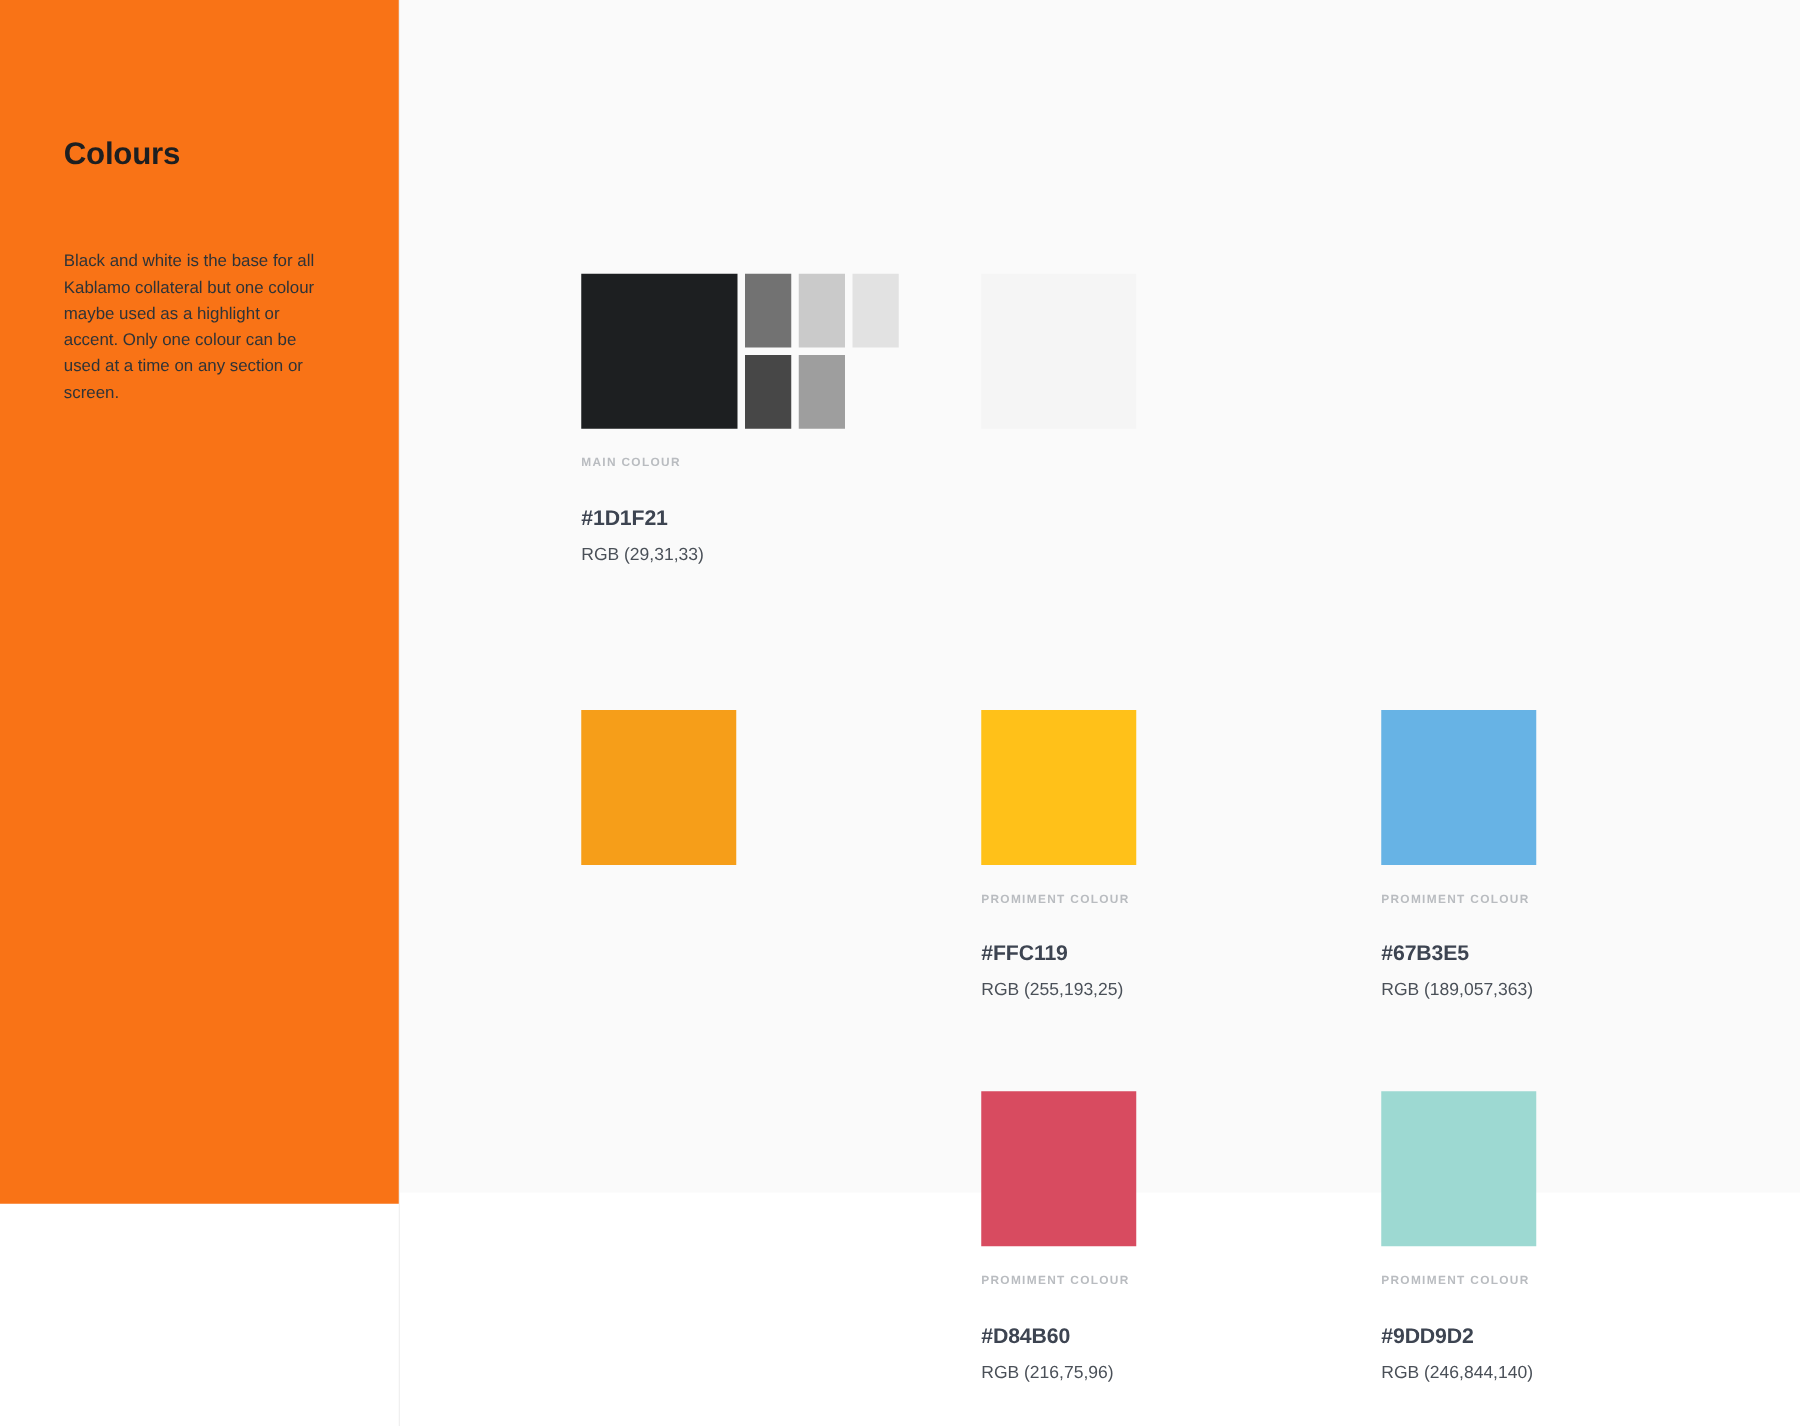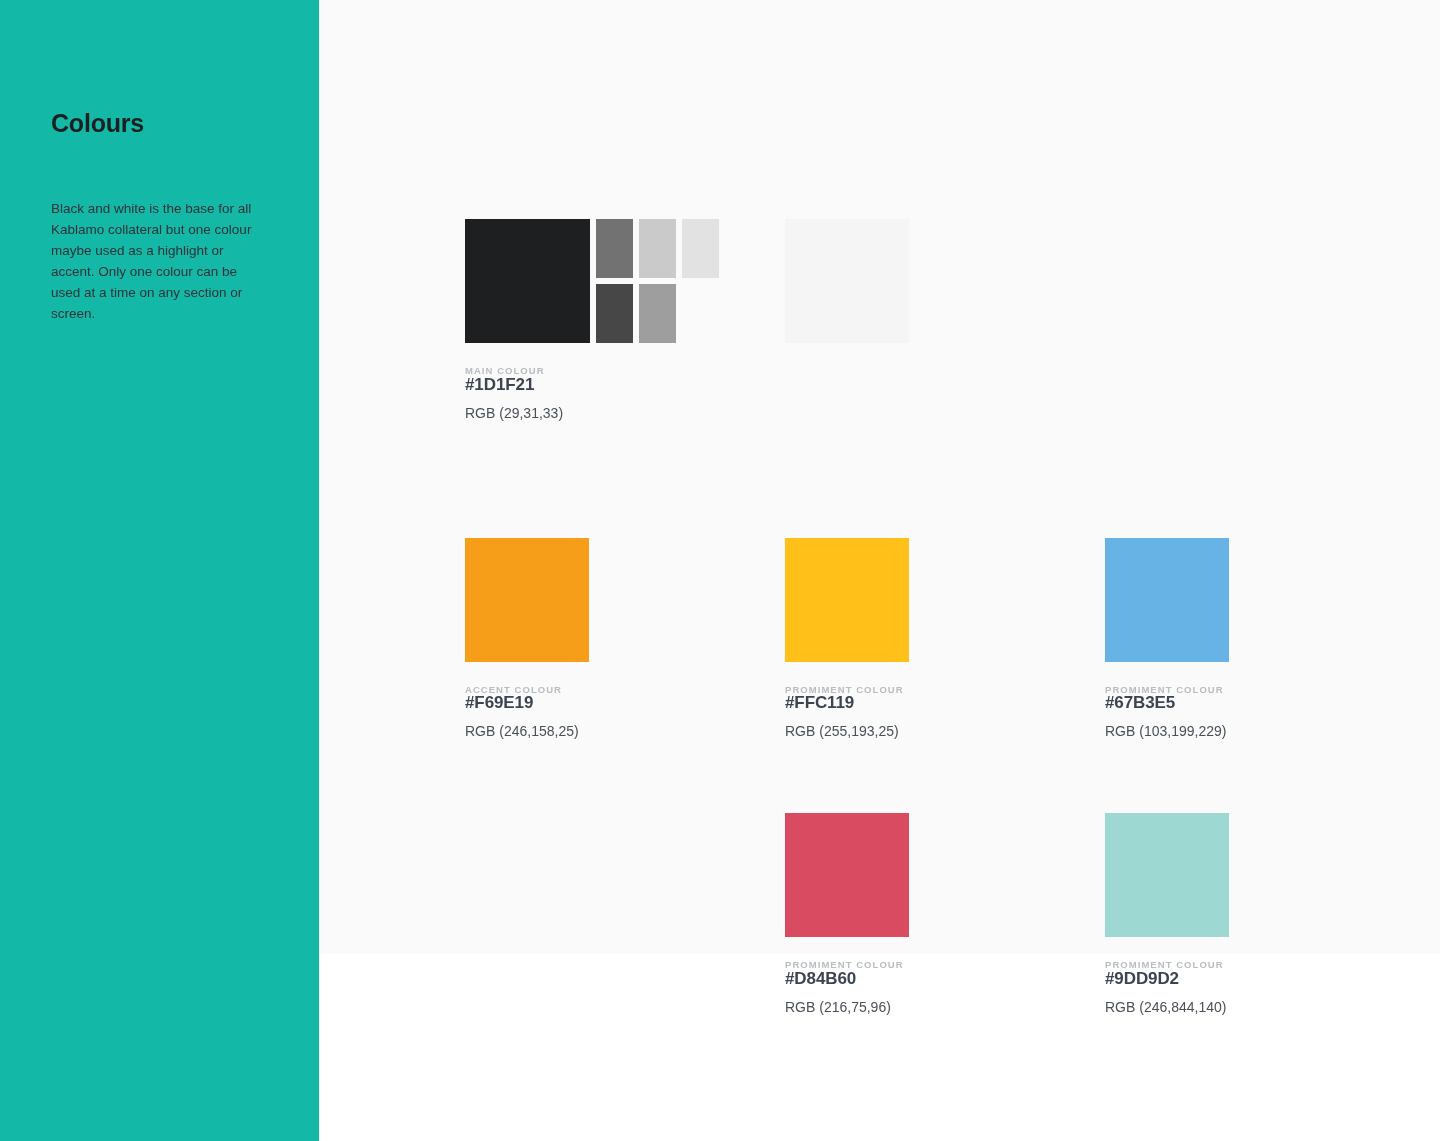--- a/index.html
+++ b/index.html
@@ -16,22 +16,22 @@
     position: relative;
     width: 1440px;
     height: 1141px;
     display: flex;
     background: #ffffff;
   }
 
   
   .sidebar {
     width: 320px;
-    height: 1141px;
-    background: #14b8a6;
+    height: 963px;
+    background: #f97316;
     flex: 0 0 320px;
     position: relative;
   }
 
   .sidebar-inner {
     padding: 108px 0 0 51px;
     width: 269px;
   }
 
   .section-title {
@@ -130,21 +130,21 @@
   .meta-label {
     font-size: 9.5px;
     font-weight: 700;
     letter-spacing: 1.05px;
     color: #b9bcc0;
     text-transform: uppercase;
     line-height: 1;
   }
 
   .meta-hex {
-    margin-top: 0;
+    margin-top: 30px;
     font-size: 17px;
     font-weight: 700;
     color: #3d4451;
     letter-spacing: -0.1px;
     line-height: 1;
   }
 
   .meta-rgb {
     margin-top: 13px;
     font-size: 14px;
@@ -203,42 +203,37 @@
 
         <div class="cell empty"></div>
       </div>
 
       <div class="row-spacer-1"></div>
 
       <div class="row">
 
         <div class="cell">
           <div class="swatch" style="background:#f69e19"></div>
-          <div class="meta">
-            <div class="meta-label">ACCENT COLOUR</div>
-            <div class="meta-hex">#F69E19</div>
-            <div class="meta-rgb">RGB (246,158,25)</div>
-          </div>
         </div>
 
         <div class="cell">
           <div class="swatch" style="background:#ffc119"></div>
           <div class="meta">
             <div class="meta-label">PROMIMENT COLOUR</div>
             <div class="meta-hex">#FFC119</div>
             <div class="meta-rgb">RGB (255,193,25)</div>
           </div>
         </div>
 
         <div class="cell">
           <div class="swatch" style="background:#67b3e5"></div>
           <div class="meta">
             <div class="meta-label">PROMIMENT COLOUR</div>
             <div class="meta-hex">#67B3E5</div>
-            <div class="meta-rgb">RGB (103,199,229)</div>
+            <div class="meta-rgb">RGB (189,057,363)</div>
           </div>
         </div>
       </div>
 
       <div class="row-spacer-2"></div>
 
       <div class="row">
 
         <div class="cell empty"></div>
 

